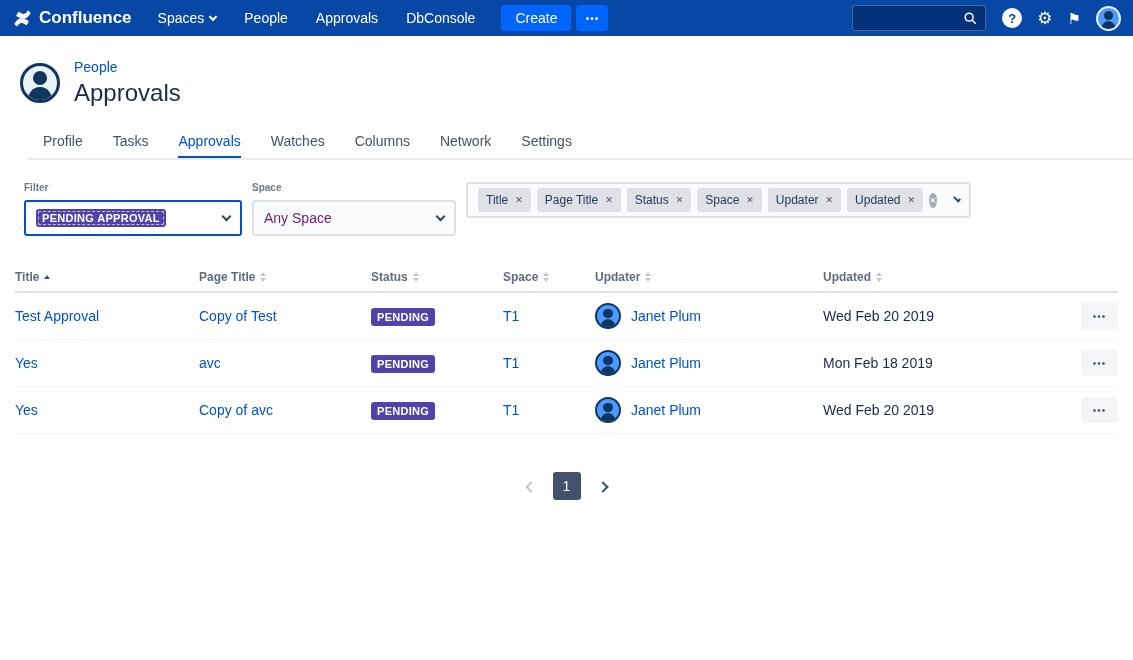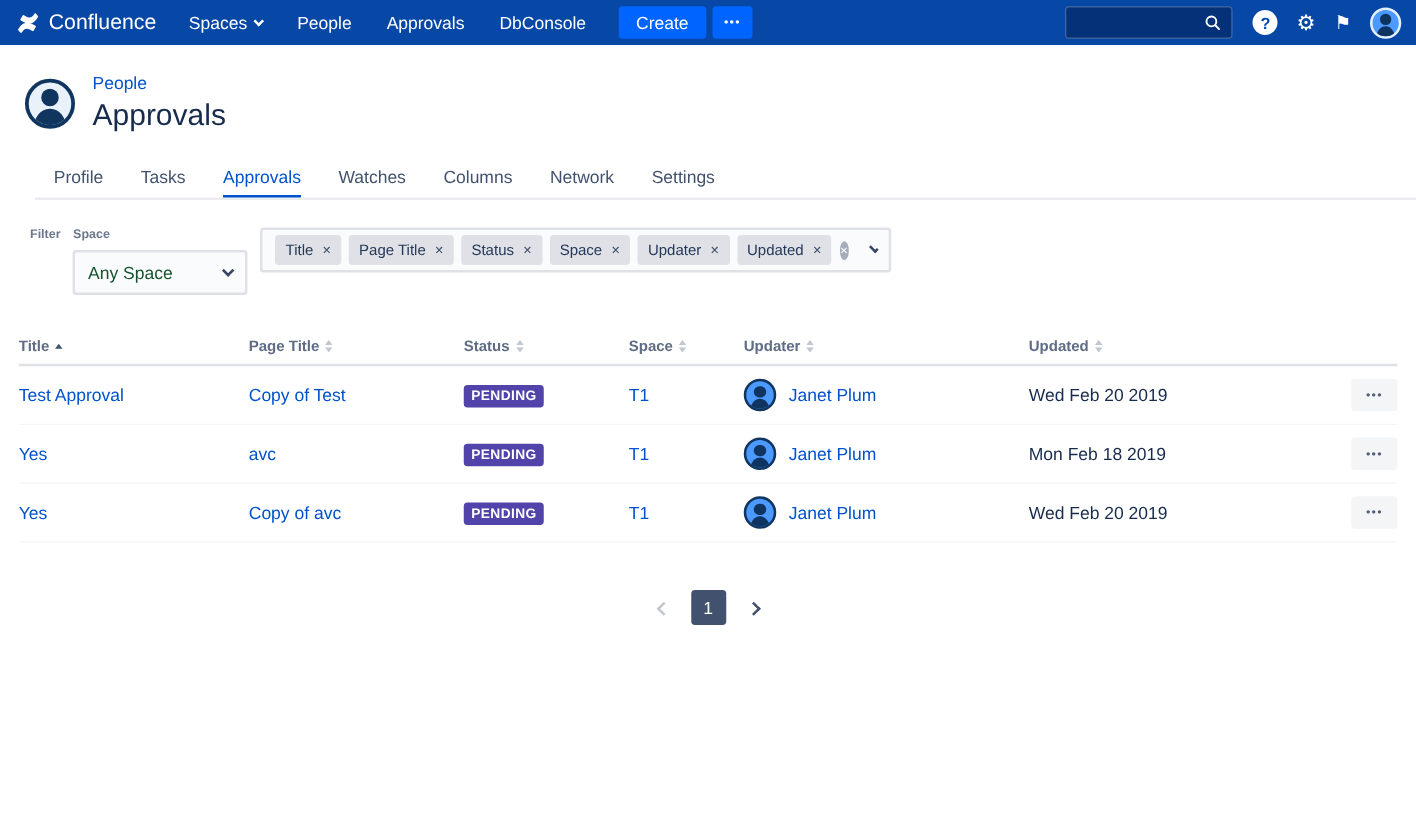--- a/index.html
+++ b/index.html
@@ -5,21 +5,21 @@
   :root{
     --nav-bg:#0747A6; --accent:#0052CC; --create-btn:#0065FF;
     --pending-badge:#5243AA; --page-btn:#42526E;
   }
   *{box-sizing:border-box;}
   html,body{margin:0;padding:0;width:1133px;height:660px;overflow:hidden;background:#fff;
     font-family:"Liberation Sans","DejaVu Sans",sans-serif;color:#172B4D;}
 
   
   .topnav{height:36px;background:var(--nav-bg);display:flex;align-items:center;padding:0 12px;}
-  .brand{display:flex;align-items:center;gap:6px;color:#fff;font-size:17px;font-weight:400;
+  .brand{display:flex;align-items:center;gap:6px;color:#fff;font-size:17px;font-weight:700;
     margin-right:26px;cursor:pointer;}
   .primary-nav{display:flex;align-items:flex-end;gap:28px;margin-right:26px;}
   .nav-item{color:#fff;font-size:14px;font-weight:500;text-decoration:none;display:flex;
     align-items:center;gap:6px;cursor:pointer;}
   .chev{display:inline-block;width:6px;height:6px;border-left:2px solid currentColor;
     border-bottom:2px solid currentColor;transform:rotate(-45deg);margin-top:-3px;}
   .btn-create{background:var(--create-btn);color:#fff;border:none;border-radius:3px;height:26px;
     padding:0 14px;font-size:14px;font-weight:500;cursor:pointer;font-family:inherit;}
   .btn-topmore{background:var(--create-btn);color:#fff;border:none;border-radius:3px;height:26px;
     width:32px;margin-left:5px;font-size:10px;letter-spacing:1px;cursor:pointer;font-family:inherit;}
@@ -55,21 +55,21 @@
   .tab.active{color:var(--accent);box-shadow:inset 0 -2px 0 var(--accent);font-weight:500;}
 
   
   .filterbar{display:flex;gap:10px;margin:22px 24px 0;}
   .fgroup{display:flex;flex-direction:column;}
   .flabel{font-size:10px;font-weight:700;color:#6B778C;margin-bottom:7px;}
   .control{height:36px;border-radius:3px;display:flex;align-items:center;padding:0 10px;cursor:pointer;}
   .control .chev{color:#344563;margin-left:auto;width:7px;height:7px;}
   .ctl-filter{width:218px;border:2px solid var(--accent);background:#fff;}
   .ctl-plain{background:#FAFBFC;border:2px solid #DFE1E6;}
-  .ctl-space{width:140px;color:#14532d;font-size:14px;}
+  .ctl-space{width:204px;color:#701a75;font-size:14px;}
   .ctl-columns{width:505px;gap:6px;}
   .badge{background:var(--pending-badge);color:#fff;font-size:11px;font-weight:700;
     letter-spacing:.3px;padding:3px 6px;border-radius:3px;outline:1px dashed rgba(255,255,255,.65);
     outline-offset:-3px;}
   .chip{background:#DFE1E6;border-radius:3px;padding:5px 8px;font-size:12px;color:#253858;
     display:flex;align-items:center;gap:7px;cursor:default;white-space:nowrap;}
   .chip .x{font-size:9px;color:#42526E;cursor:pointer;}
   .clear-all{margin-left:auto;width:15px;height:15px;border-radius:50%;background:#A5ADBA;color:#fff;
     font-size:8px;display:flex;align-items:center;justify-content:center;cursor:pointer;}
   .ctl-columns .chev{margin-left:12px;}
@@ -168,20 +168,24 @@
   <span class="tab active">Approvals</span>
   <span class="tab">Watches</span>
   <span class="tab">Columns</span>
   <span class="tab">Network</span>
   <span class="tab">Settings</span>
 </nav>
 
 <section class="filterbar">
   <div class="fgroup">
     <span class="flabel">Filter</span>
+    <div class="control ctl-filter">
+      <span class="badge">PENDING APPROVAL</span>
+      <span class="chev"></span>
+    </div>
   </div>
   <div class="fgroup">
     <span class="flabel">Space</span>
     <div class="control ctl-plain ctl-space">
       <span>Any Space</span>
       <span class="chev"></span>
     </div>
   </div>
   <div class="fgroup">
     <div class="control ctl-plain ctl-columns">

